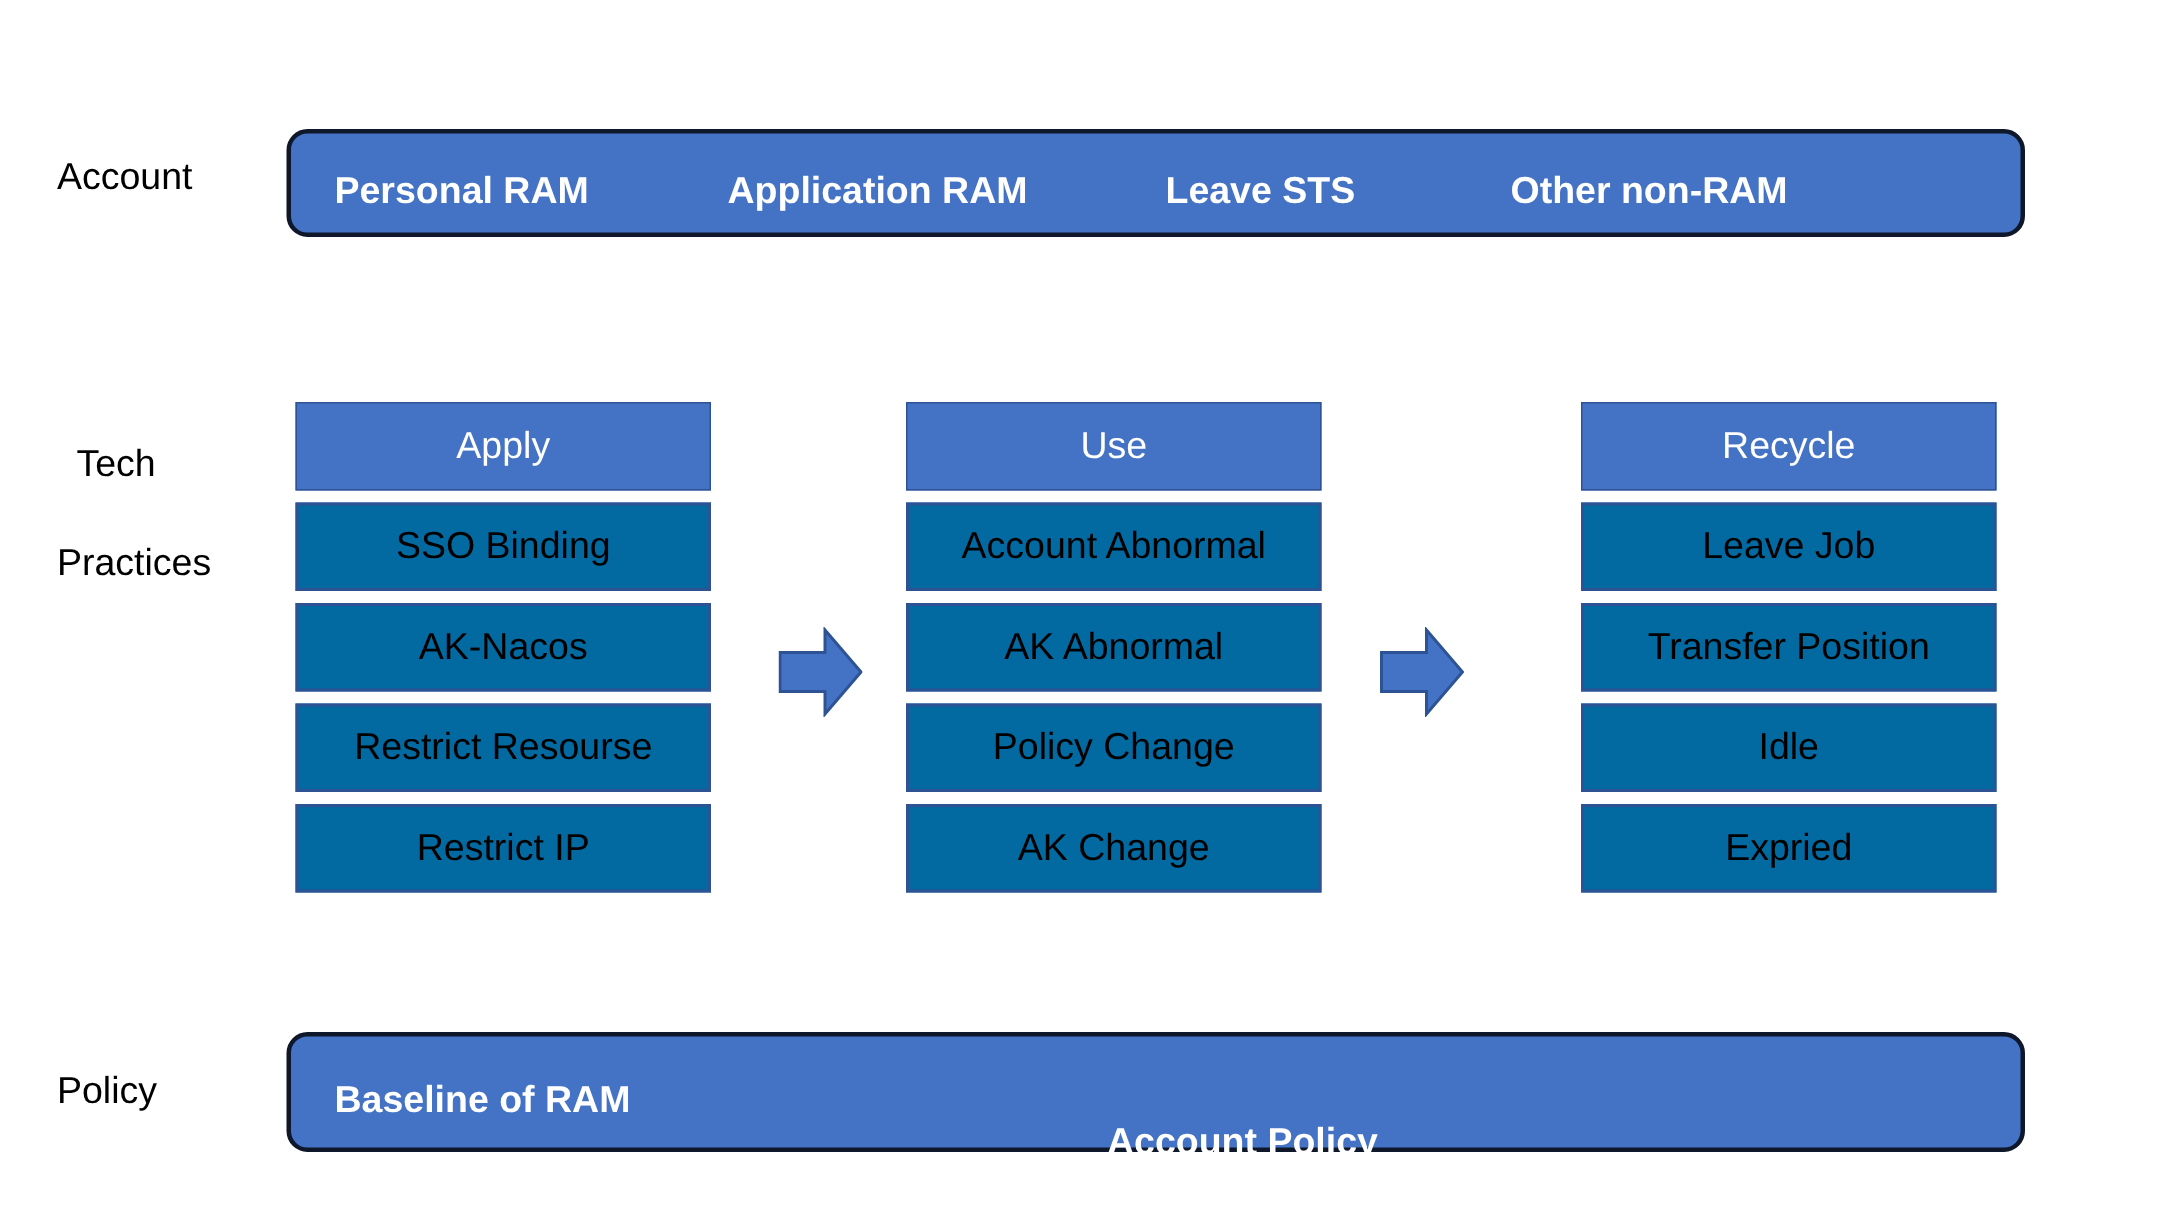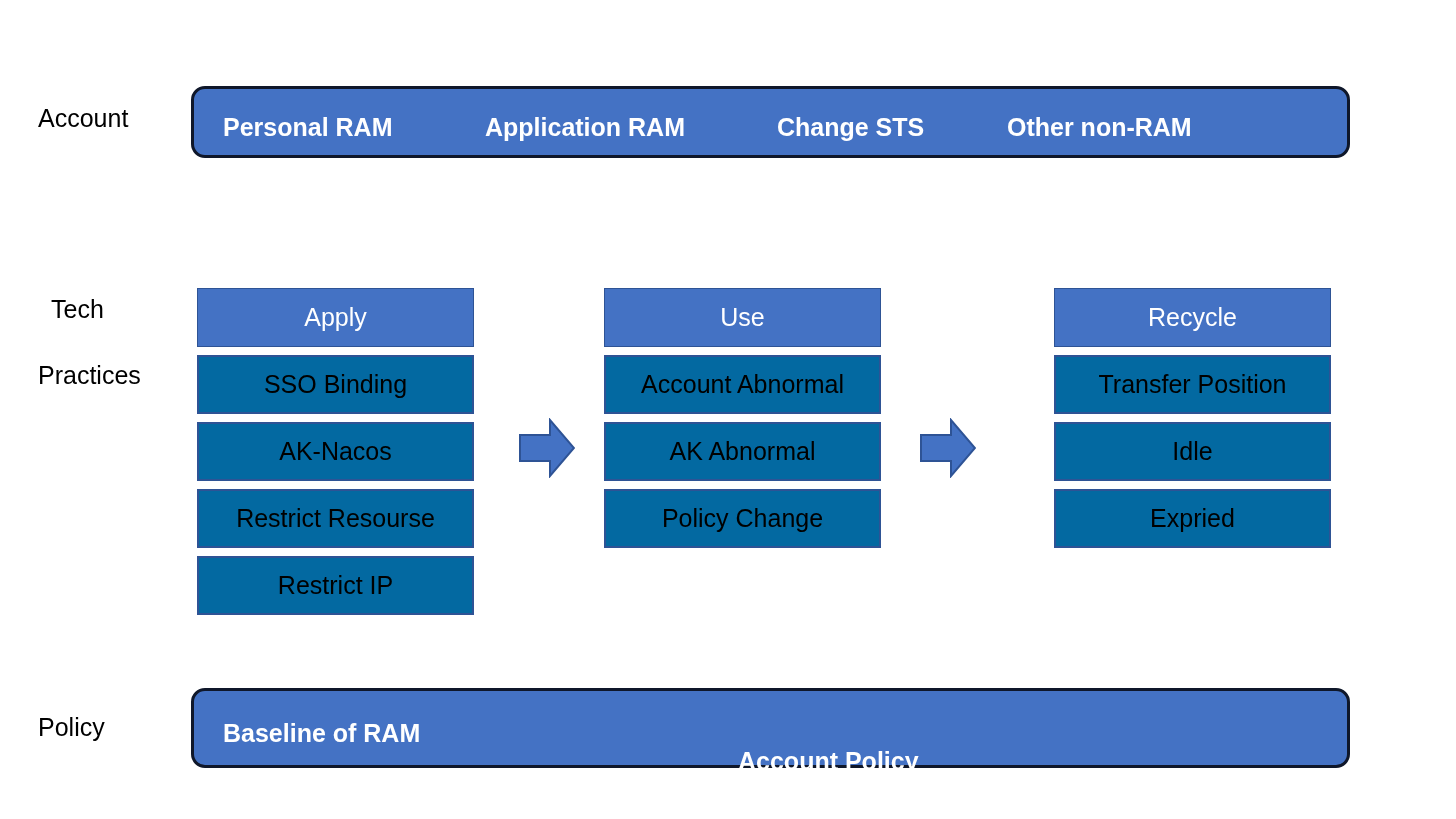--- a/index.html
+++ b/index.html
@@ -65,21 +65,21 @@
   #acct-item-3 { left: 813px; }
 
   
   #banner-policy .banner-item { top: 30px; text-align: right; }
   #pol-item-0 { left: 29px;  }
   #pol-item-1 { left: 544px; margin-top: 28px; }
 
   
   .stage-column {
     position: absolute;
-    top: 288px;
+    top: 268px;
     width: 277px;
   }
   #stage-col-0 { left: 197px; }
   #stage-col-1 { left: 604px; }
   #stage-col-2 { left: 1009px; padding-left: 45px; }
 
   .stage-header {
     box-sizing: border-box;
     height: 59px;
     background: #4472C4;
@@ -127,49 +127,51 @@
 
   <div id="label-tech" class="row-label">Tech</div>
 
   <div id="label-practice" class="row-label">Practices</div>
 
   <div id="label-policy" class="row-label">Policy</div>
 
   <div id="banner-account" class="banner">
     <span id="acct-item-0" class="banner-item">Personal RAM</span>
     <span id="acct-item-1" class="banner-item">Application RAM</span>
-    <span id="acct-item-2" class="banner-item">Change STS</span>
+    <span id="acct-item-2" class="banner-item">Leave STS</span>
     <span id="acct-item-3" class="banner-item">Other non-RAM</span>
   </div>
 
   <div id="stage-col-0" class="stage-column">
     <div class="stage-header">Apply</div>
     <div class="stage-item">SSO Binding</div>
     <div class="stage-item">AK-Nacos</div>
     <div class="stage-item">Restrict Resourse</div>
     <div class="stage-item">Restrict IP</div>
   </div>
 
   <svg id="flow-arrow-0" class="flow-arrow" viewBox="0 0 56 60">
     <polygon points="1,17 31,17 31,2 55,30 31,58 31,43 1,43" fill="#4472C4" stroke="#2E5395" stroke-width="2" stroke-linejoin="miter"></polygon>
   </svg>
 
   <div id="stage-col-1" class="stage-column">
     <div class="stage-header">Use</div>
     <div class="stage-item">Account Abnormal</div>
     <div class="stage-item">AK Abnormal</div>
     <div class="stage-item">Policy Change</div>
+    <div class="stage-item">AK Change</div>
   </div>
 
   <svg id="flow-arrow-1" class="flow-arrow" viewBox="0 0 56 60">
     <polygon points="1,17 31,17 31,2 55,30 31,58 31,43 1,43" fill="#4472C4" stroke="#2E5395" stroke-width="2" stroke-linejoin="miter"></polygon>
   </svg>
 
   <div id="stage-col-2" class="stage-column">
     <div class="stage-header">Recycle</div>
+    <div class="stage-item">Leave Job</div>
     <div class="stage-item">Transfer Position</div>
     <div class="stage-item">Idle</div>
     <div class="stage-item">Expried</div>
   </div>
 
   <div id="banner-policy" class="banner">
     <span id="pol-item-0" class="banner-item">Baseline of RAM</span>
     <span id="pol-item-1" class="banner-item">Account Policy</span>
   </div>
 

